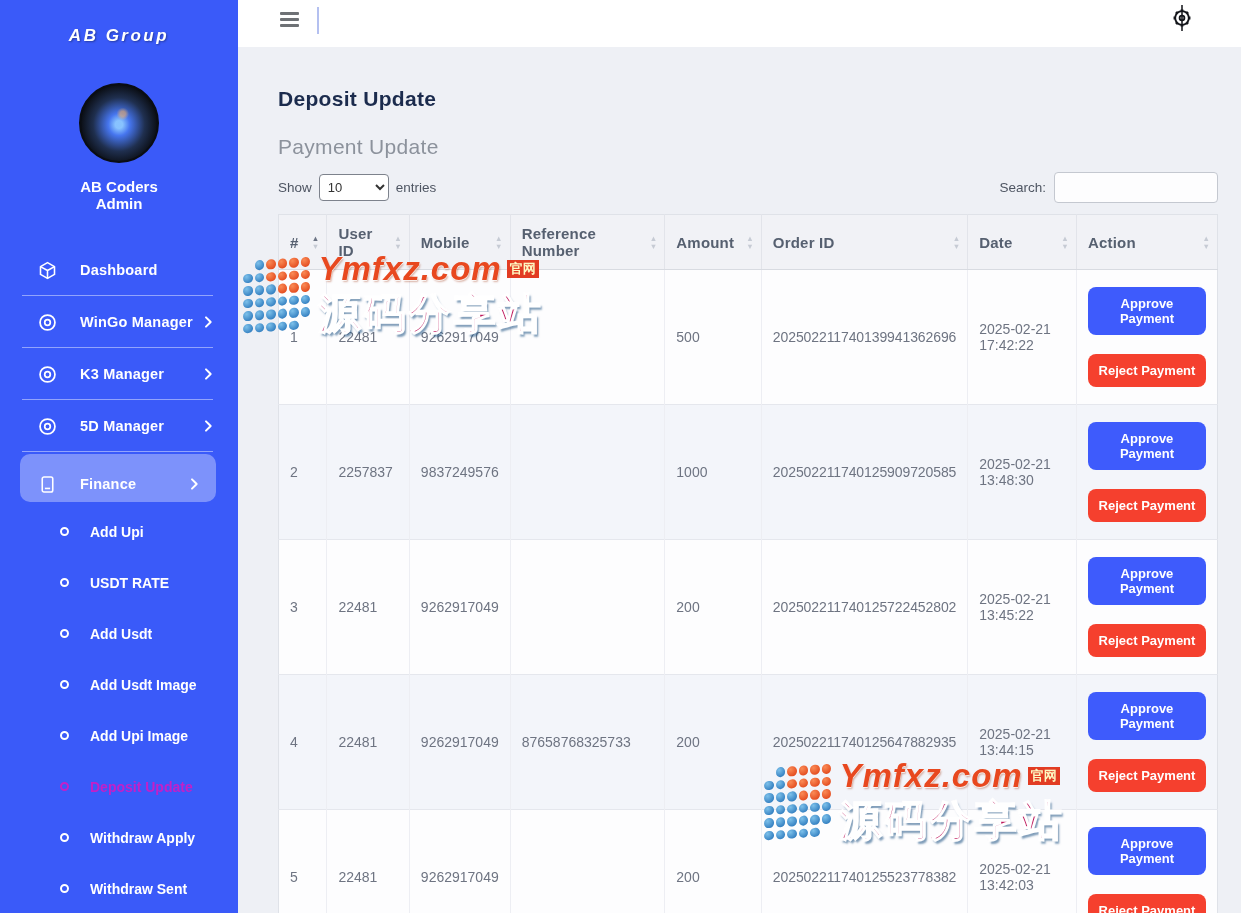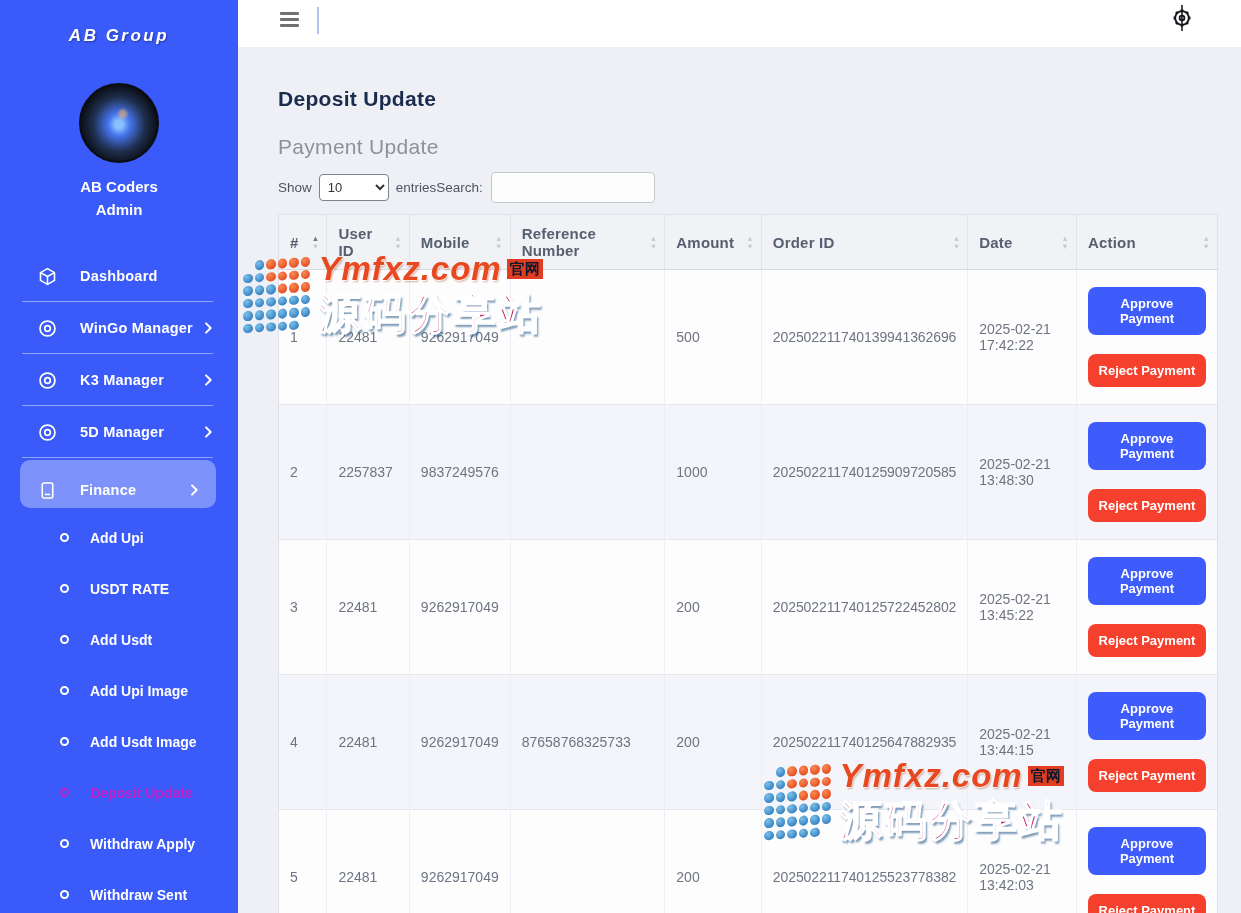--- a/index.html
+++ b/index.html
@@ -9,21 +9,21 @@
 
   
   .sidebar{position:absolute;left:0;top:0;width:238px;height:913px;background:#3a5af9;color:#fff;overflow:hidden;z-index:10;}
   .logo{margin-top:26px;text-align:center;font-size:17px;font-weight:bold;font-style:italic;letter-spacing:2.5px;text-shadow:1px 1px 2px rgba(0,0,0,.35);}
   .avatar{width:80px;height:80px;border-radius:50%;margin:37px auto 0;overflow:hidden;
     background:
       radial-gradient(circle at 55% 38%, rgba(255,180,90,.55) 0 4%, rgba(255,180,90,0) 10%),
       radial-gradient(ellipse at 50% 52%, rgba(140,200,255,.95) 0 7%, rgba(80,140,230,.55) 20%, rgba(30,45,70,.95) 48%, #0a0d13 72%);
     border:2px solid #0a0d13;}
   .user-name{margin-top:15px;text-align:center;font-size:15px;font-weight:bold;}
-  .user-role{margin-top:6px;text-align:center;font-size:15px;font-weight:bold;}
+  .user-role{margin-top:0;text-align:center;font-size:15px;font-weight:bold;}
 
   .menu{margin-top:32px;}
   .menu-item{position:relative;height:52px;display:flex;align-items:center;padding:0 22px 0 36px;cursor:pointer;}
   .menu-item .mi-icon{width:22px;height:22px;flex:0 0 22px;margin-right:22px;display:flex;align-items:center;justify-content:center;}
   .menu-item .mi-label{flex:1;font-size:14.5px;font-weight:bold;letter-spacing:.2px;}
   .menu-item .mi-chevron{width:16px;height:16px;}
   .menu-item.divided::after{content:"";position:absolute;left:22px;right:25px;bottom:0;height:1px;background:rgba(255,255,255,.45);}
   .menu-item.active{background:rgba(255,255,255,.34);border-radius:10px;margin:2px 22px 2px 20px;padding:12px 14px 0 16px;height:48px;}
 
   .submenu{margin-top:4px;}
@@ -37,21 +37,21 @@
   .hamburger{position:absolute;left:42px;top:12px;width:19px;height:15px;display:flex;flex-direction:column;justify-content:space-between;cursor:pointer;}
   .hamburger span{display:block;height:3px;background:#6e7175;border-radius:1px;}
   .topbar-divider{position:absolute;left:79px;top:7px;width:2px;height:27px;background:#b4c0f0;}
   .gear{position:absolute;right:46px;top:5px;width:26px;height:26px;cursor:pointer;}
 
   
   .main{position:absolute;left:238px;top:47px;right:0;bottom:0;padding:40px 23px 0 40px;}
   .page-title{font-size:21px;font-weight:bold;color:#1b2b4d;letter-spacing:.3px;}
   .card-title{margin-top:24px;font-size:21px;font-weight:400;color:#8c929c;letter-spacing:.3px;}
 
-  .controls{width:940px;margin-top:13px;display:flex;justify-content:flex-start;align-items:center;}
+  .controls{width:940px;margin-top:13px;display:flex;justify-content:space-between;align-items:center;}
   .length-ctl{display:flex;align-items:center;font-size:13.5px;color:#4e5562;}
   .length-ctl select{margin:0 7px;width:70px;height:27px;border:1px solid #7d828c;border-radius:4px;font-size:13px;color:#333;background:#fff;padding:0 4px;font-family:inherit;}
   .search-ctl{display:flex;align-items:center;font-size:13.5px;color:#4e5562;}
   .search-ctl input{margin-left:8px;width:164px;height:31px;border:1px solid #c4c8d0;border-radius:4px;background:#fdfdfe;padding:0 8px;font-size:13px;font-family:inherit;}
 
   
   table.dt{width:940px;margin-top:11px;border-collapse:collapse;background:#fdfdfe;border:1px solid #dfe2e8;}
   table.dt th{position:relative;background:#f1f2f6;color:#566070;font-size:15px;font-weight:600;text-align:left;
     padding:10px 22px 10px 11px;border-right:1px solid #e2e4ea;border-bottom:1px solid #d8dbe1;vertical-align:middle;letter-spacing:.2px;cursor:pointer;}
   table.dt th:last-child{border-right:none;}
@@ -73,21 +73,21 @@
   #wm1{left:243px;top:250px;}
   #wm2{left:764px;top:757px;}
   .wm-dots{display:grid;grid-template-columns:repeat(6,10px);grid-auto-rows:11px;gap:1.5px;transform:rotate(-4deg) skewX(-4deg);}
   .wm-dots i{width:9.5px;height:9.5px;border-radius:50%;}
   .wm-dots i.b{background:radial-gradient(circle at 35% 30%,#7cc0ea,#1e6cb4);}
   .wm-dots i.r{background:radial-gradient(circle at 35% 30%,#fa8a55,#dd3a10);}
   .wm-dots i.e{background:transparent;}
   .wm-text{display:flex;flex-direction:column;}
   .wm-top{display:flex;align-items:center;gap:5px;}
   .wm-site{font-size:33px;font-weight:bold;font-style:italic;color:#e8481f;letter-spacing:1px;text-shadow:0 1px 0 rgba(255,255,255,.8),1px 2px 2px rgba(150,40,0,.35);}
-  .wm-badge{background:#e23c23;color:#0f172a;font-size:15px;font-weight:bold;padding:2px 3px;line-height:1.1;}
+  .wm-badge{background:#e23c23;color:#fef9c3;font-size:13px;font-weight:bold;padding:2px 3px;line-height:1.1;}
   .wm-slogan{margin-top:-2px;font-size:42px;font-weight:bold;letter-spacing:3px;color:#be185d;
     -webkit-text-stroke:1.5px #ffffff;text-shadow:2px 3px 2px rgba(20,75,125,.55);}
 </style>
 </head>
 <body>
 
 <div class="page">
 
   <aside class="sidebar">
     <div class="logo">AB Group</div>
@@ -170,25 +170,25 @@
         <div class="submenu-item">
           <span class="bullet"></span>
           <span>USDT RATE</span>
         </div>
         <div class="submenu-item">
           <span class="bullet"></span>
           <span>Add Usdt</span>
         </div>
         <div class="submenu-item">
           <span class="bullet"></span>
+          <span>Add Usdt Image</span>
+        </div>
+        <div class="submenu-item">
+          <span class="bullet"></span>
           <span>Add Upi Image</span>
-        </div>
-        <div class="submenu-item">
-          <span class="bullet"></span>
-          <span>Add Usdt Image</span>
         </div>
         <div class="submenu-item active">
           <span class="bullet"></span>
           <span>Deposit Update</span>
         </div>
         <div class="submenu-item">
           <span class="bullet"></span>
           <span>Withdraw Apply</span>
         </div>
         <div class="submenu-item">

